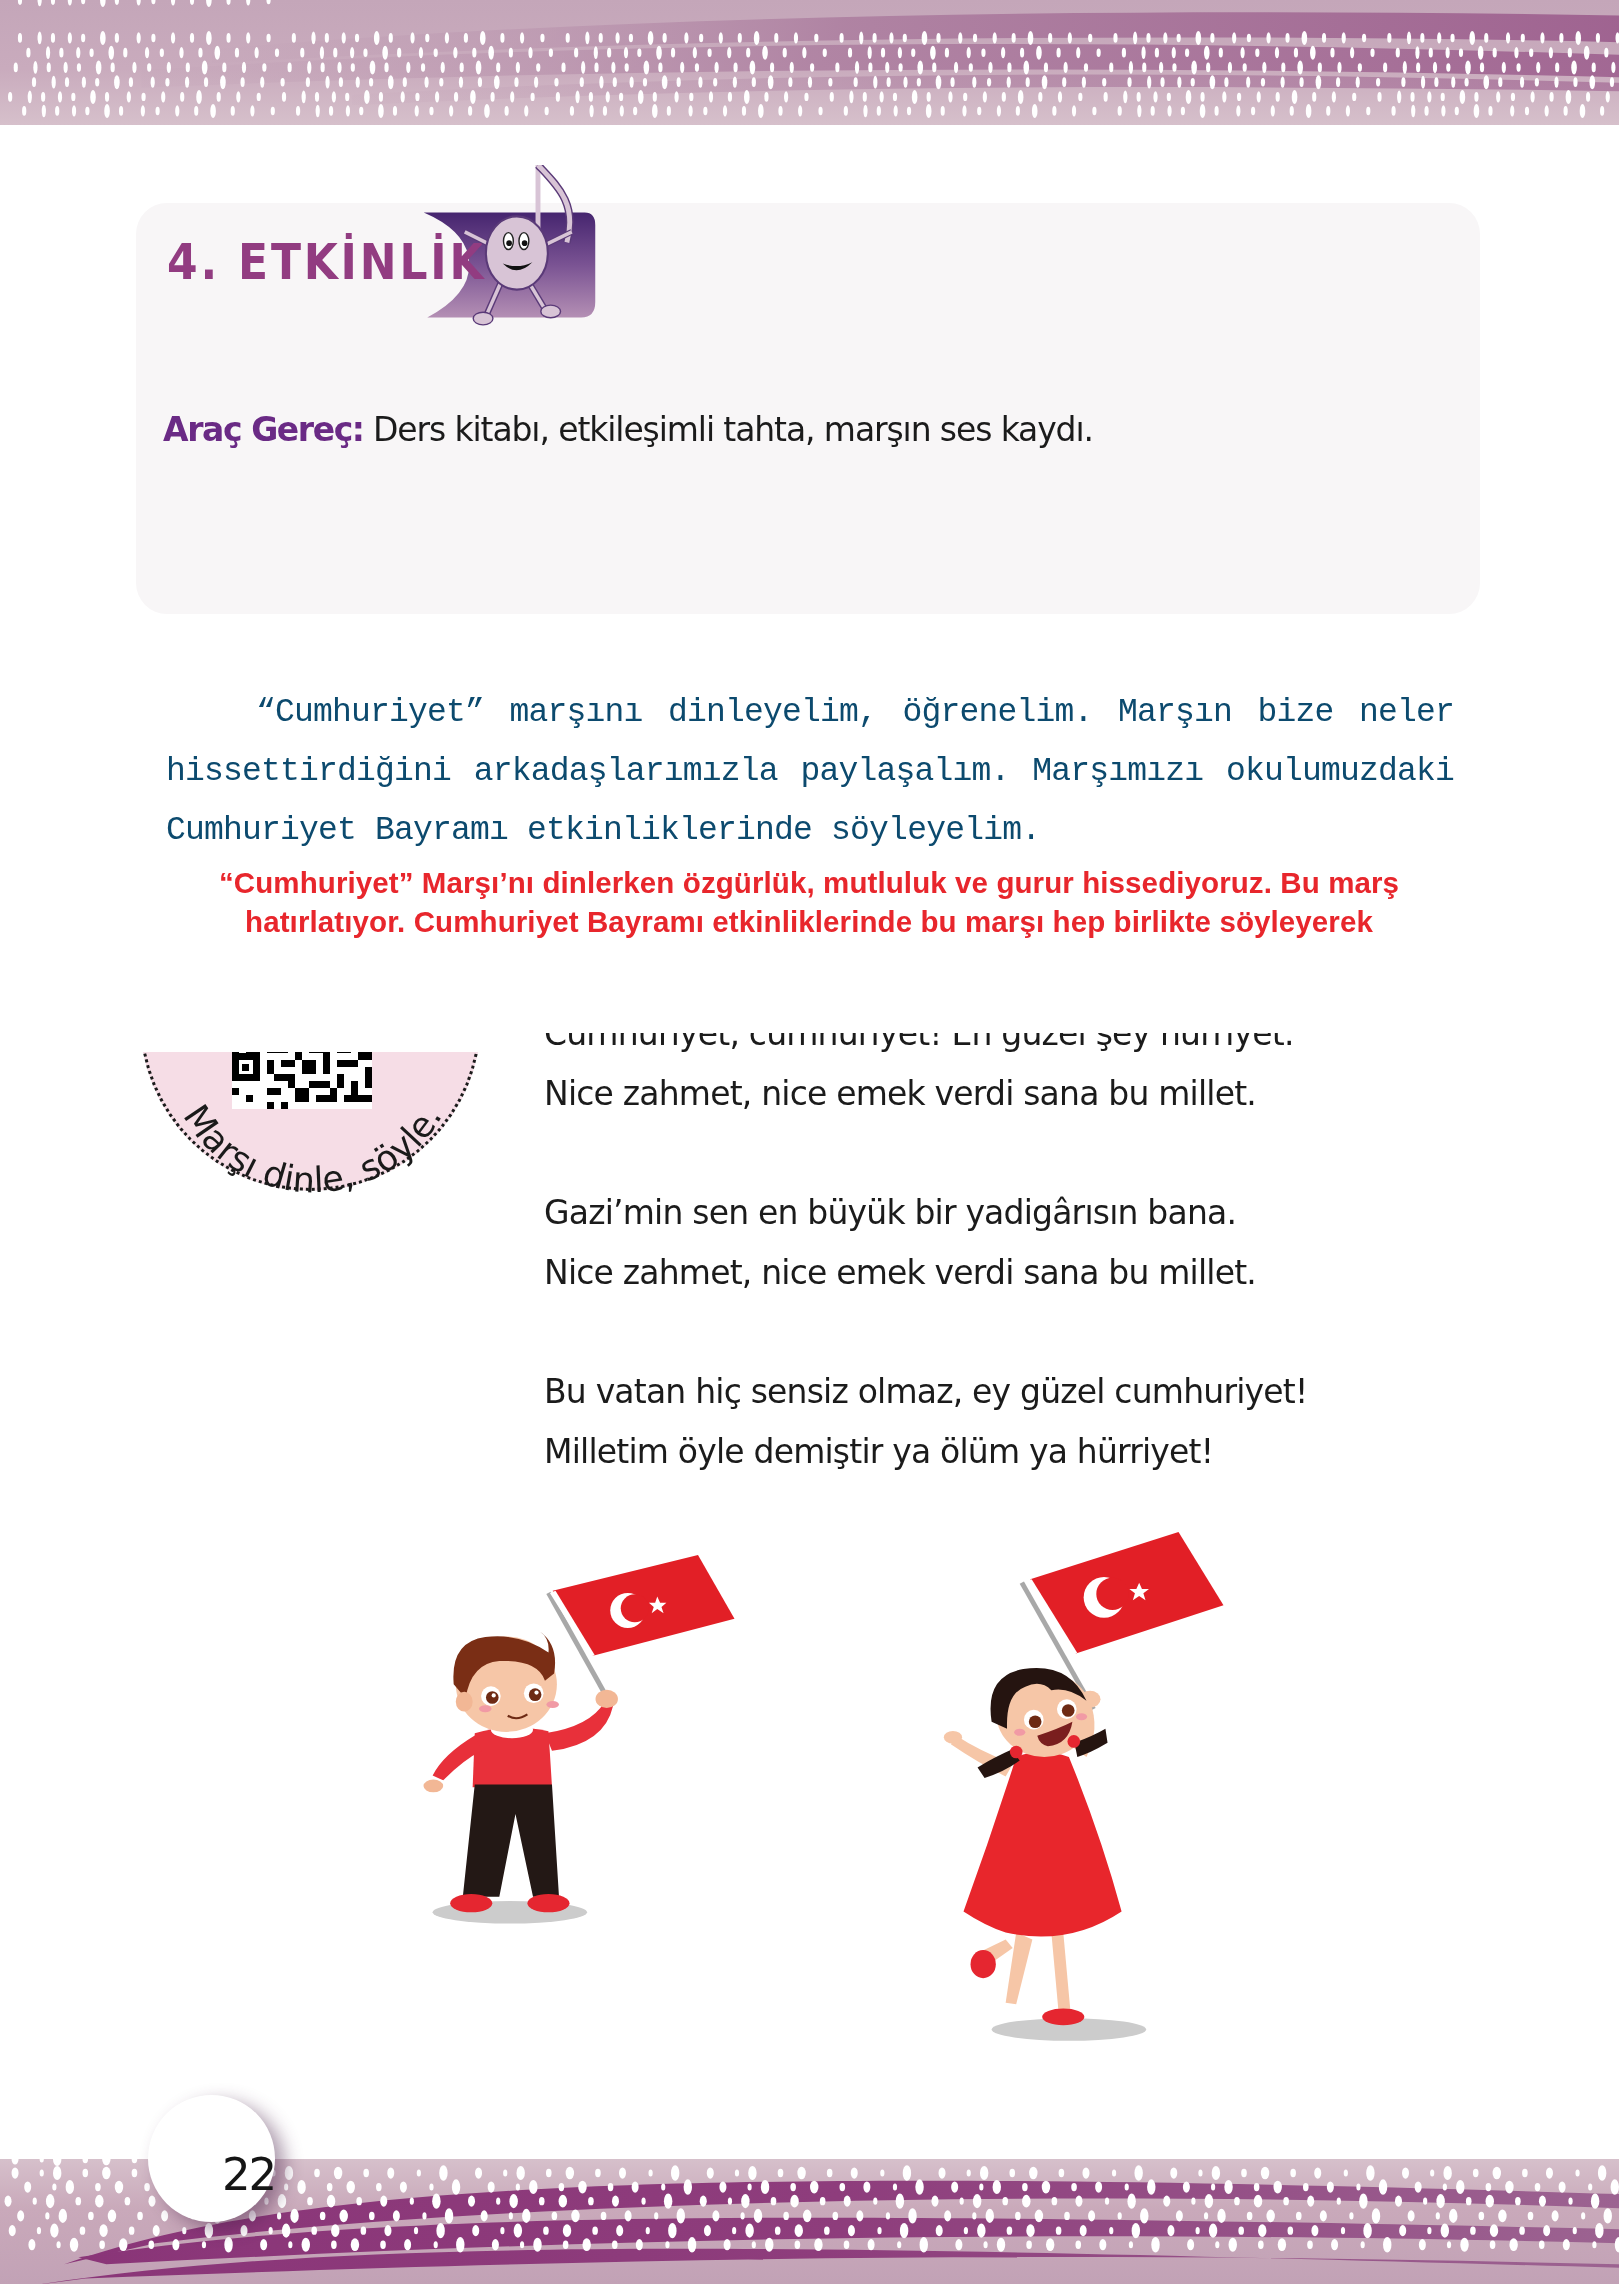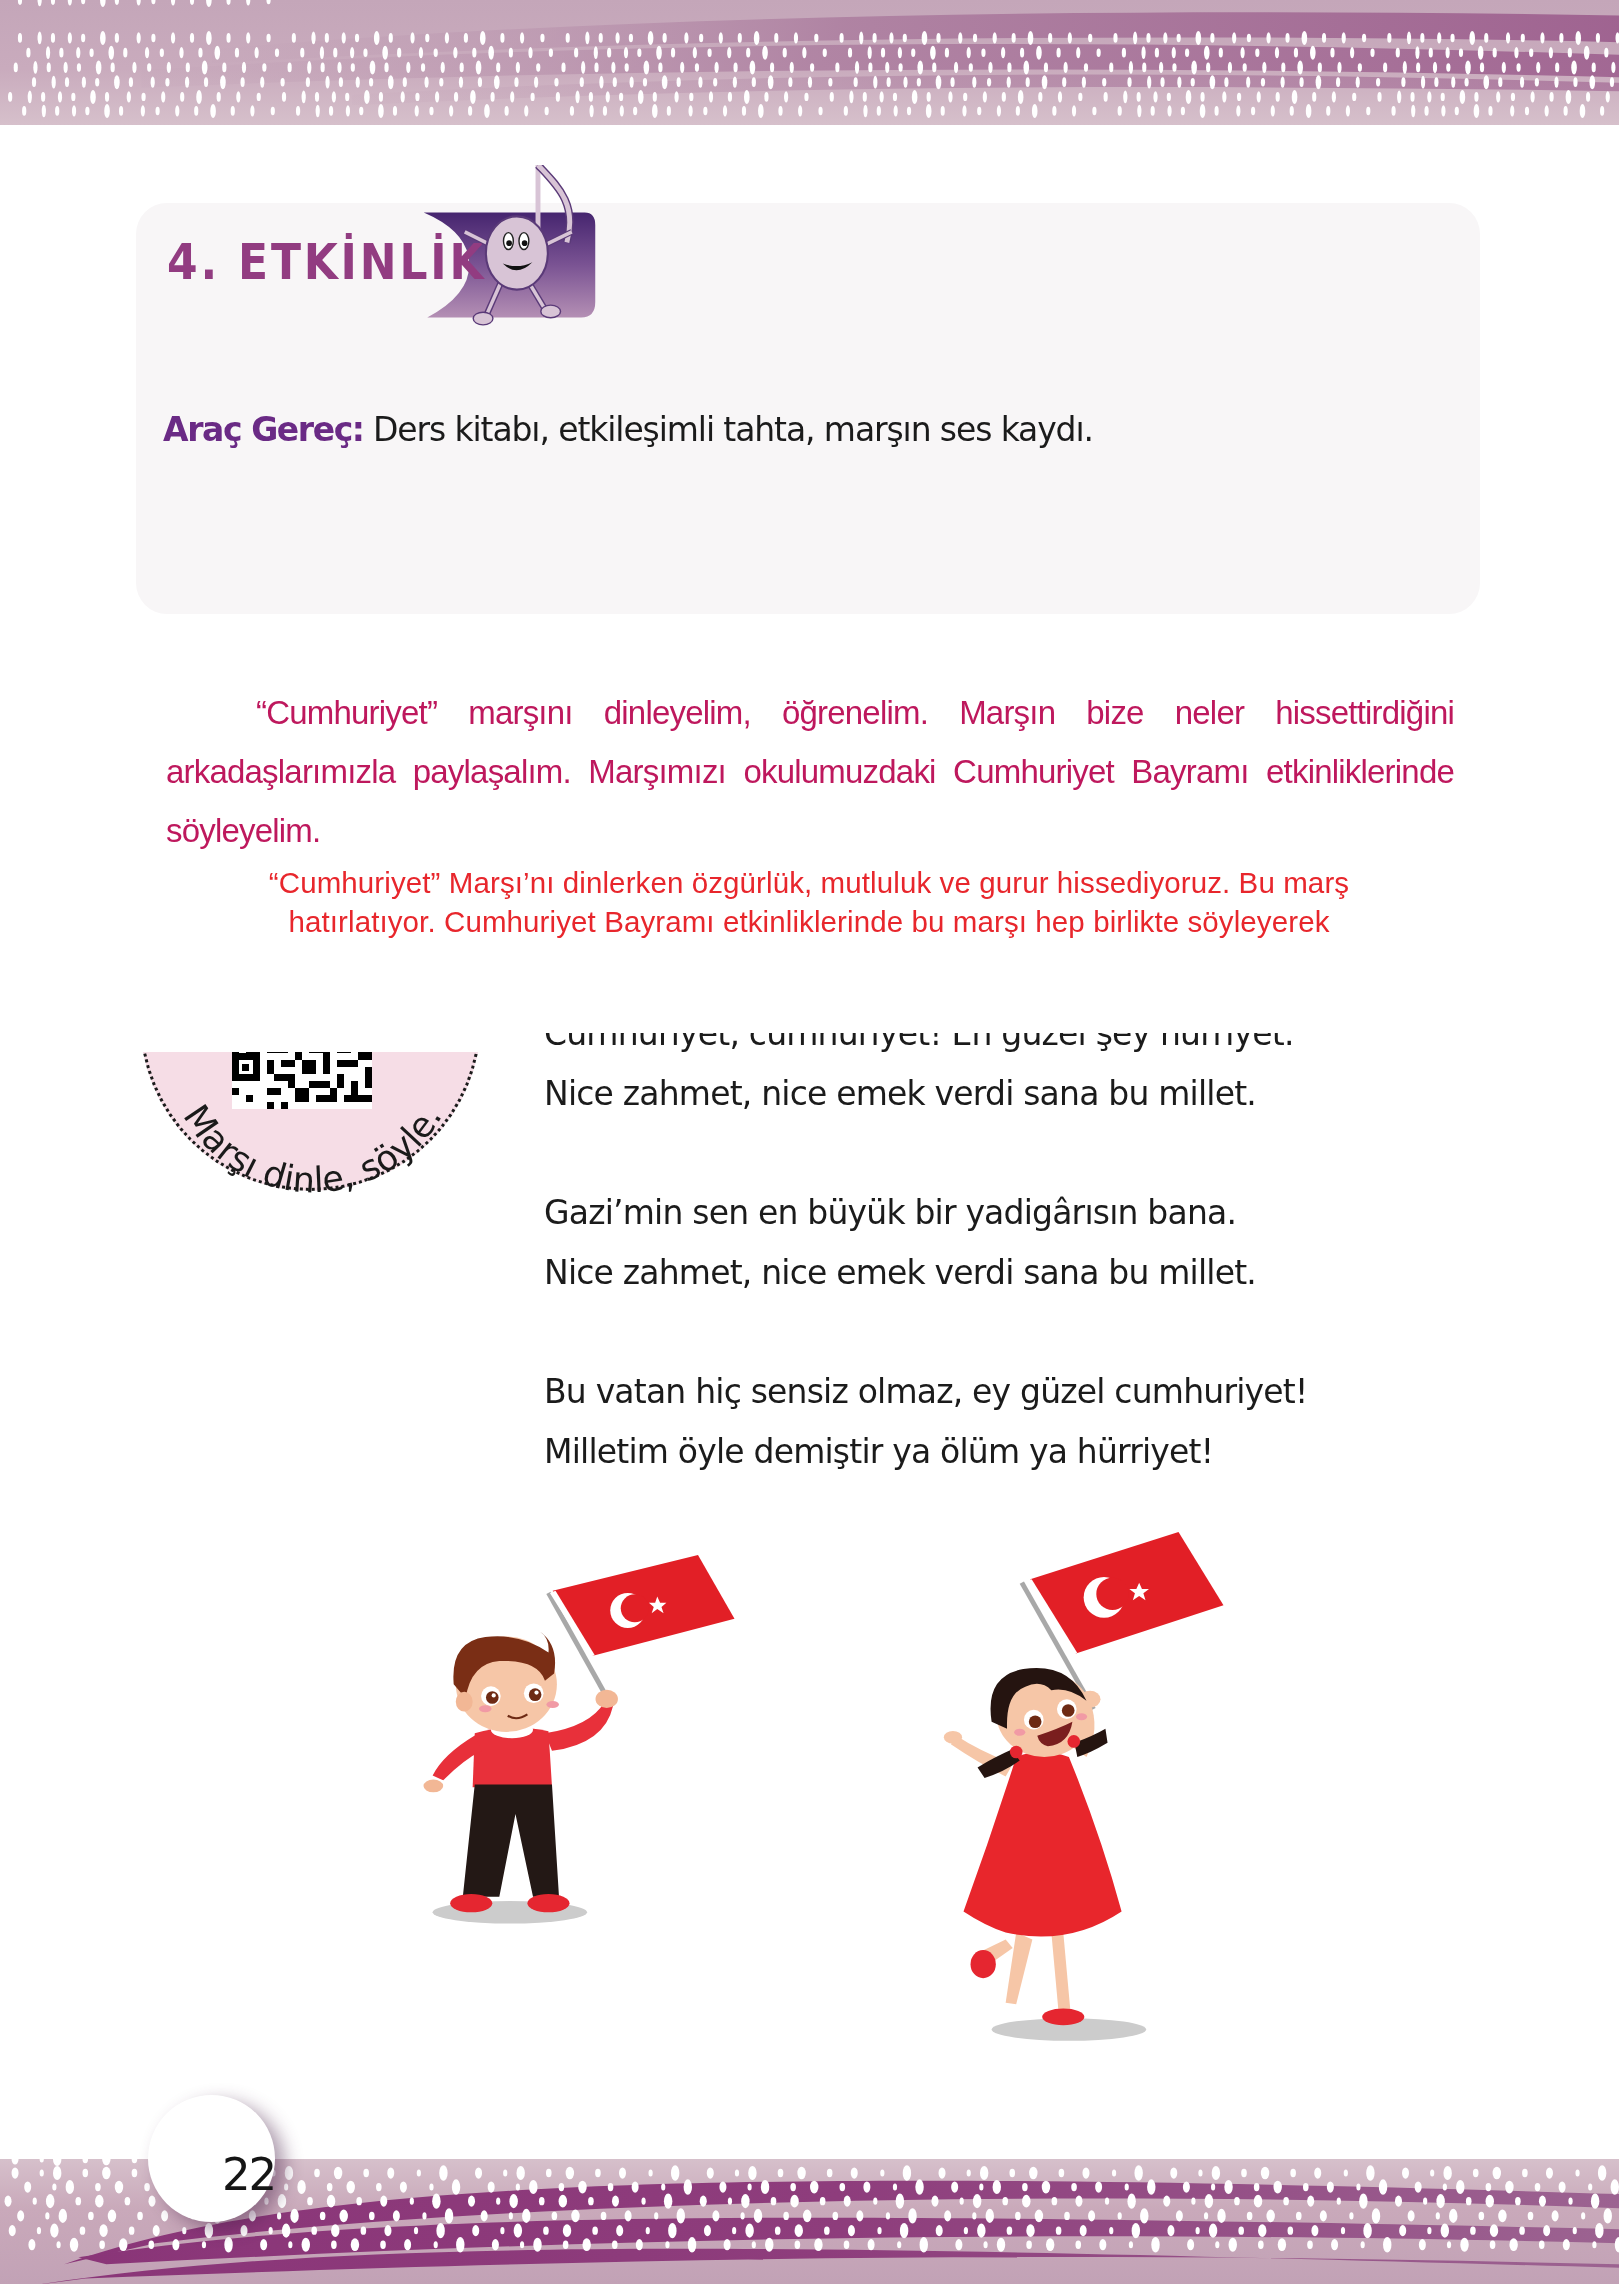--- a/index.html
+++ b/index.html
@@ -35,28 +35,28 @@
   .info {
     position: absolute; left: 163px; top: 397px; width: 1279px;
     font-family: "DejaVu Sans", sans-serif; font-size: 33px; line-height: 65px;
     color: #1b1b1b; letter-spacing: -1.1px;
   }
   .info .lbl { color: #6a2a85; font-weight: bold; letter-spacing: -1.4px; }
 
   
   .intro {
     position: absolute; left: 166px; top: 650px; width: 1288px;
-    font-family: Liberation Sans, sans-serif; font-size: 33px; line-height: 59px;
-    color: #be185d; text-align: justify; text-indent: 90px; letter-spacing: -0.8px;
+    font-family: Liberation Mono, monospace; font-size: 33px; line-height: 59px;
+    color: #0c4a6e; text-align: justify; text-indent: 90px; letter-spacing: -0.8px;
   }
 
   
   .answer {
     position: absolute; left: 120px; top: 863px; width: 1378px;
-    font-family: "Liberation Sans", sans-serif; font-weight: normal; font-size: 29.5px;
+    font-family: "Liberation Sans", sans-serif; font-weight: bold; font-size: 29.5px;
     line-height: 39px; color: #e8262c; text-align: center; letter-spacing: 0.1px;
     background: #ffffff; z-index: 4;
   }
 
   
   .qr-wrap {
     position: absolute; left: 134px; top: 1052px; width: 394px; height: 155px;
     overflow: hidden; z-index: 2;
   }
   .qr-circle {

